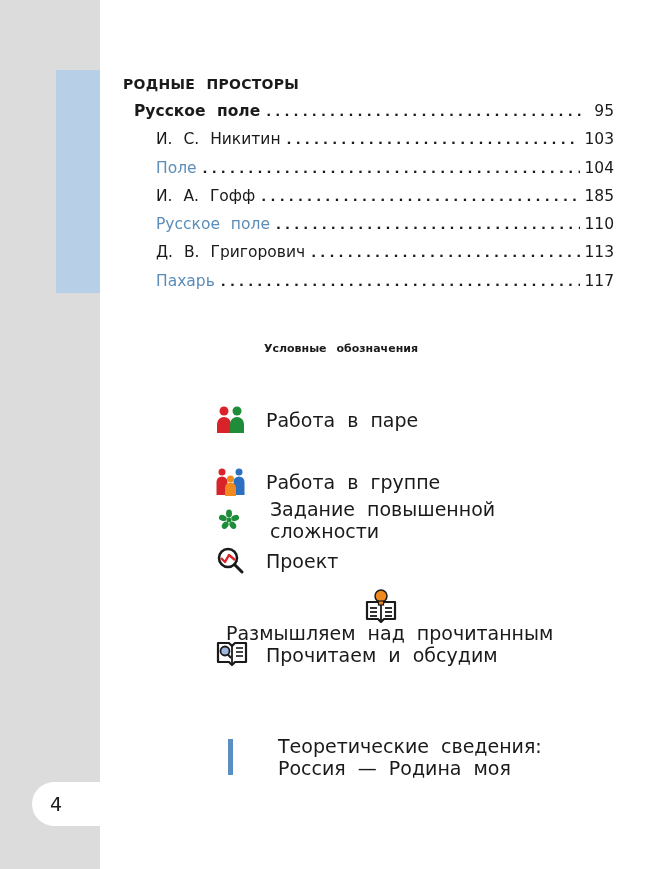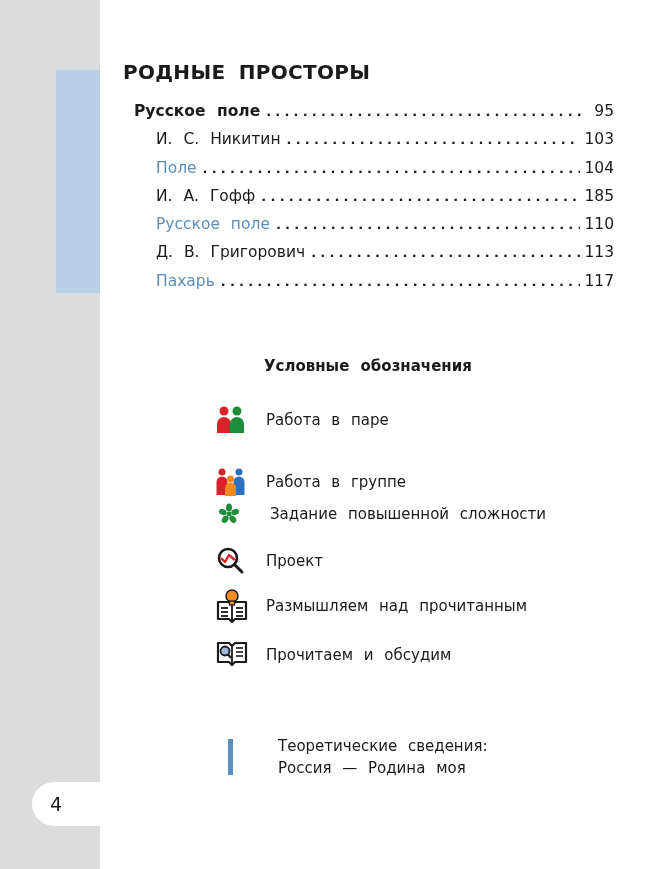--- a/index.html
+++ b/index.html
@@ -11,45 +11,45 @@
   }
   .left-strip { position: absolute; left: 0; top: 0; width: 100px; height: 869px; background: #dcdcdc; }
   .blue-block { position: absolute; left: 56px; top: 70px; width: 44px; height: 223px; background: #b8cfe8; }
   .page-pill {
     position: absolute; left: 32px; top: 782px; width: 68px; height: 44px;
     background: #ffffff; border-radius: 22px 0 0 22px;
     display: flex; align-items: center; padding-left: 18px; box-sizing: border-box;
     font-size: 19px; color: #1a1a1a;
   }
   .section-title {
-    position: absolute; left: 123px; top: 60px;
-    font-size: 20px; font-weight: bold; letter-spacing: 0.3px; word-spacing: 6px;
+    position: absolute; left: 123px; top: 76px;
+    font-size: 14px; font-weight: bold; letter-spacing: 0.3px; word-spacing: 6px;
   }
   .toc { position: absolute; left: 123px; top: 102px; width: 480px; margin-left: 11px; }
   .toc-row {
     display: flex; align-items: baseline; height: 28.3px;
     font-size: 15.5px; word-spacing: 6px;
   }
   .toc-row.indent { padding-left: 22px; }
   .toc-row.bold { font-weight: bold; }
   .toc-row .label { white-space: nowrap; }
   .toc-row .label.link { color: #5b8db8; }
   .toc-row .dots {
     flex: 1; overflow: hidden; white-space: nowrap; margin: 0 4px 0 6px;
     letter-spacing: 4.2px; font-weight: bold; color: #1a1a1a; font-size: 13px;
   }
   .toc-row .page { white-space: nowrap; text-align: right; min-width: 28px; font-weight: normal; }
   .legend-title {
-    position: absolute; left: 264px; top: 357px;
-    font-size: 15px; font-weight: bold; word-spacing: 6px;
+    position: absolute; left: 264px; top: 342px;
+    font-size: 11px; font-weight: bold; word-spacing: 6px;
   }
   .legend { position: absolute; left: 216px; top: 400px; width: 400px; }
   .legend-item { position: absolute; left: 0; display: flex; align-items: center; }
   .legend-item .icon { width: 40px; height: 32px; display: flex; align-items: center; justify-content: flex-start; }
-  .legend-item .text { font-size: 15px; word-spacing: 6px; line-height: 22px; padding-left: 10px; }
+  .legend-item .text { font-size: 19px; word-spacing: 6px; line-height: 22px; padding-left: 10px; }
   .legend-item.star .text { padding-left: 14px; }
 </style>
 </head>
 <body>
 
 <div class="left-strip"></div>
 <div class="blue-block"></div>
 <div class="page-pill">
     <span>4</span>
   </div>
@@ -144,21 +144,21 @@
     <span class="icon">
       <svg width="30" height="30" viewBox="0 0 30 30">
         <circle cx="12" cy="12" r="9" fill="#ffffff" stroke="#1a1a1a" stroke-width="2.6"></circle>
         <line x1="18.5" y1="18.5" x2="26" y2="26" stroke="#1a1a1a" stroke-width="3" stroke-linecap="round"></line>
         <polyline points="5,12 9,16 13,9 19,14" fill="none" stroke="#d8232a" stroke-width="2.4" stroke-linejoin="round"></polyline>
       </svg>
     </span>
     <span class="text">Проект</span>
   </div>
 
-  <div class="legend-item" style="top:190px;">
+  <div class="legend-item" style="top:190px;flex-direction:column;">
     <span class="icon">
       <svg width="32" height="34" viewBox="0 0 32 34">
         <path d="M2 13 H13 L16 16 L19 13 H30 V30 H19 L16 33 L13 30 H2 Z" fill="#ffffff" stroke="#1a1a1a" stroke-width="2.2" stroke-linejoin="round"></path>
         <line x1="16" y1="16" x2="16" y2="32" stroke="#1a1a1a" stroke-width="1.8"></line>
         <line x1="5" y1="19" x2="12" y2="19" stroke="#1a1a1a" stroke-width="1.8"></line>
         <line x1="5" y1="23" x2="12" y2="23" stroke="#1a1a1a" stroke-width="1.8"></line>
         <line x1="5" y1="27" x2="12" y2="27" stroke="#1a1a1a" stroke-width="1.8"></line>
         <line x1="20" y1="19" x2="27" y2="19" stroke="#1a1a1a" stroke-width="1.8"></line>
         <line x1="20" y1="23" x2="27" y2="23" stroke="#1a1a1a" stroke-width="1.8"></line>
         <line x1="20" y1="27" x2="27" y2="27" stroke="#1a1a1a" stroke-width="1.8"></line>

